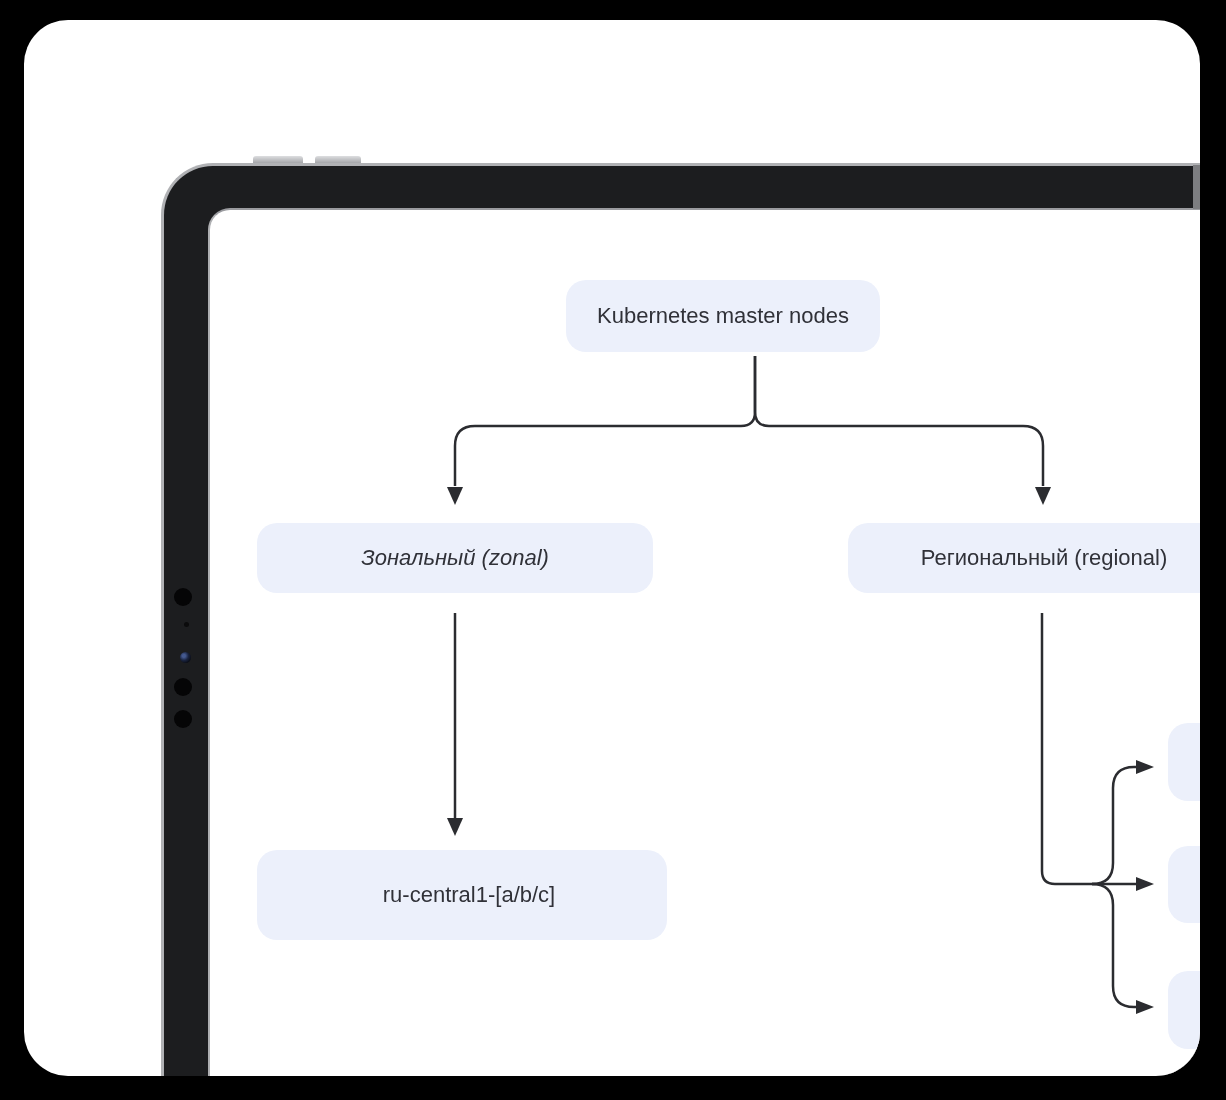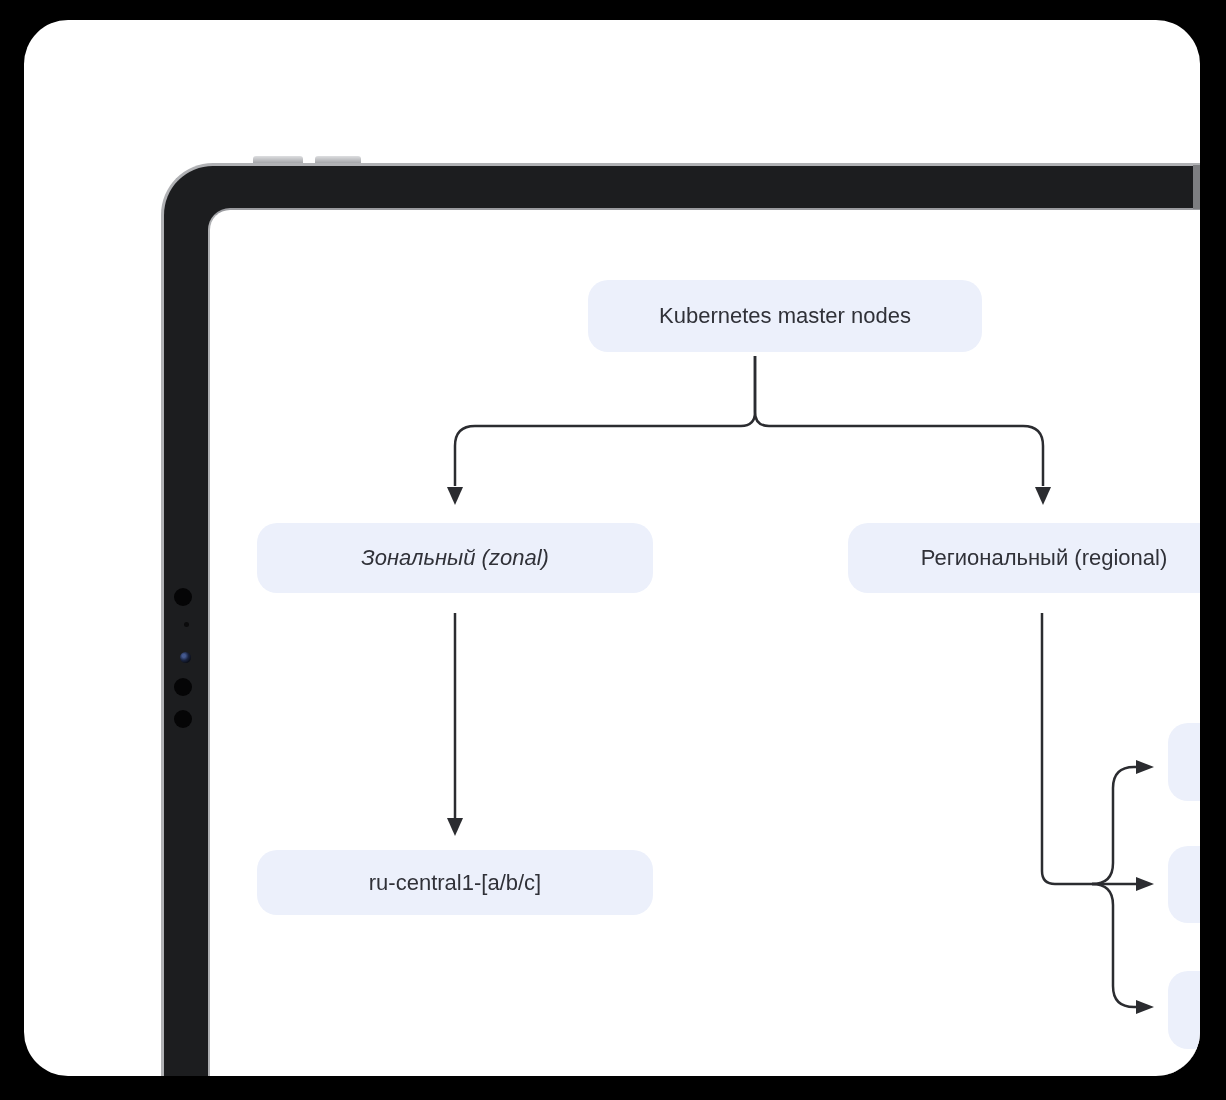--- a/index.html
+++ b/index.html
@@ -67,25 +67,25 @@
     <polygon class="head" points="423,798 439,798 431,816"></polygon>
 
     <path class="edge" d="M1018 593 V851 Q1018 864 1031 864 H1112"></path>
     <polygon class="head" points="1112,857 1112,871 1130,864"></polygon>
     <path class="edge" d="M1068 864 Q1089 864 1089 843 V768 Q1089 747 1110 747 H1112"></path>
     <polygon class="head" points="1112,740 1112,754 1130,747"></polygon>
     <path class="edge" d="M1068 864 Q1089 864 1089 885 V966 Q1089 987 1110 987 H1112"></path>
     <polygon class="head" points="1112,980 1112,994 1130,987"></polygon>
   </svg>
 
-  <div class="node" style="left:564px;top:260px;width:394px;height:72px;">Kubernetes master nodes</div>
+  <div class="node" style="left:542px;top:260px;width:314px;height:72px;">Kubernetes master nodes</div>
 
   <div class="node" style="left:233px;top:503px;width:396px;height:70px;font-style:italic;">Зональный (zonal)</div>
 
   <div class="node" style="left:824px;top:503px;width:392px;height:70px;">Региональный (regional)</div>
 
-  <div class="node" style="left:233px;top:830px;width:396px;height:65px;">ru-central1-[a/b/c]</div>
+  <div class="node" style="left:233px;top:830px;width:396px;height:90px;padding-left:14px;">ru-central1-[a/b/c]</div>
 
   <div class="node" style="left:1144px;top:703px;width:112px;height:78px;"></div>
   <div class="node" style="left:1144px;top:826px;width:112px;height:77px;"></div>
   <div class="node" style="left:1144px;top:951px;width:112px;height:78px;"></div>
 
 </div>
 
 </body></html>

